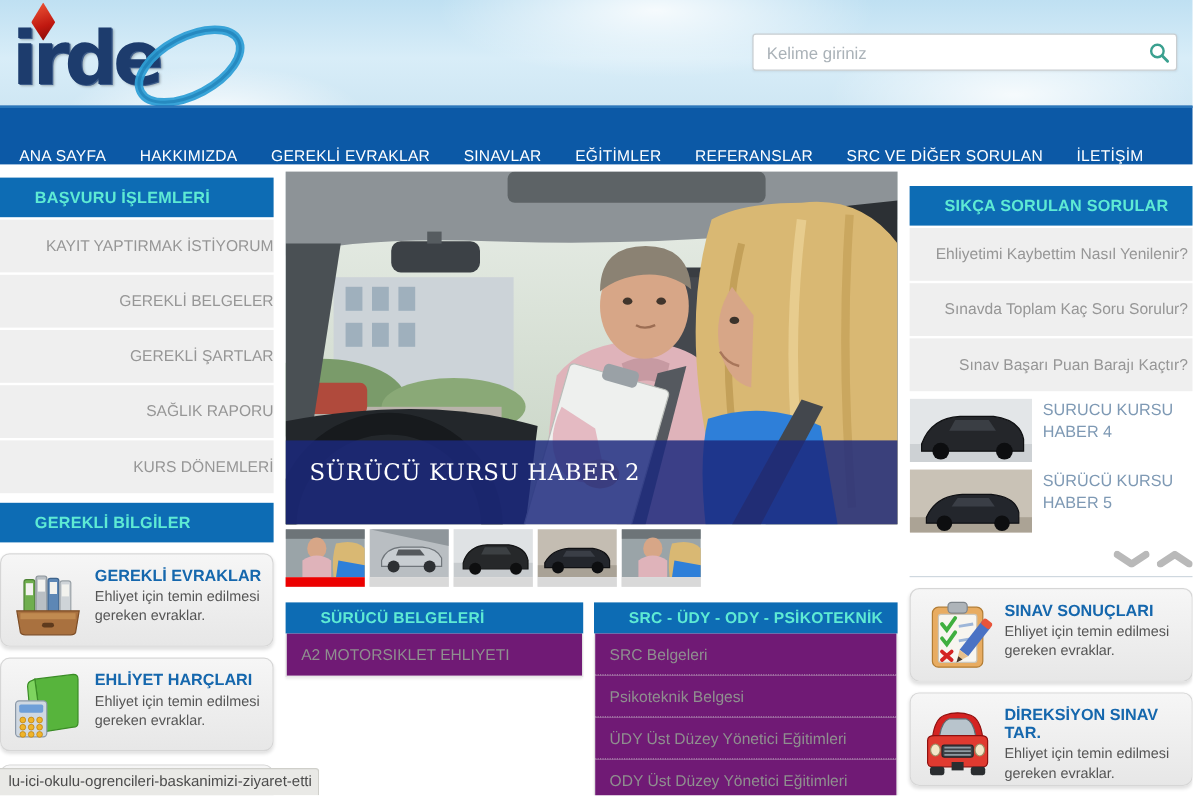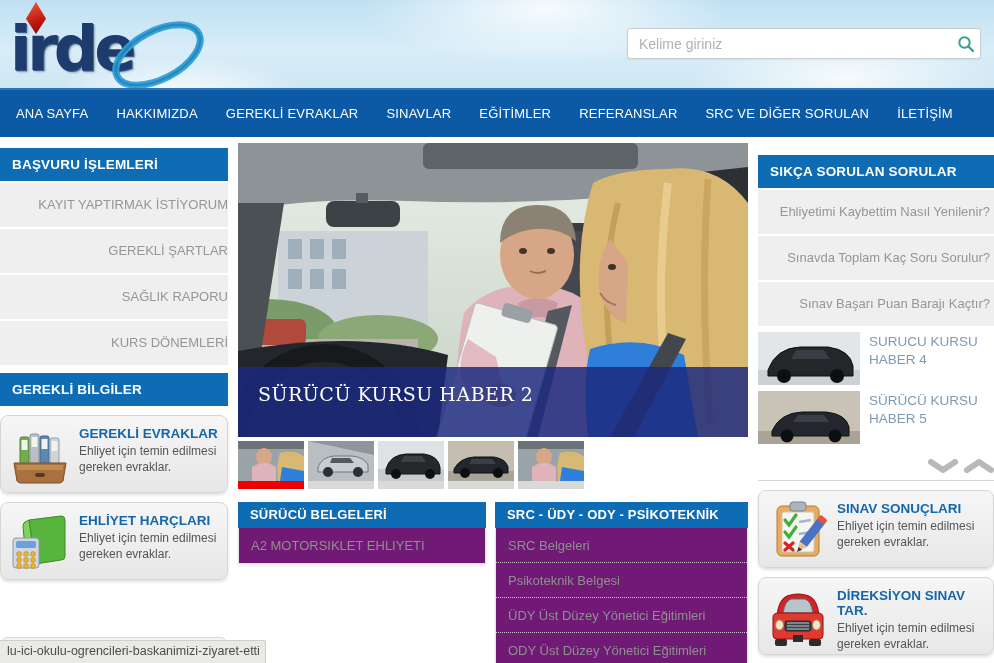--- a/index.html
+++ b/index.html
@@ -39,28 +39,28 @@
   .search-input::placeholder { color:#aab2b8; }
   .search-btn { position:absolute; right:6px; top:7px; width:18px; height:18px; border:0; background:transparent; cursor:pointer; }
 
   
   .nav {
     position:absolute; left:0; top:88px; width:994px; height:49px;
     background:#0c59a6; border-top:2px solid #2a77bb;
   }
   .nav ul { list-style:none; display:flex; height:100%; padding-left:2px; }
   .nav li {
-    color:#fff; font-size:13px; line-height:47px; padding:0 14px; letter-spacing:.2px;
+    color:#fff; font-size:13px; line-height:47px; padding:16px 14px; letter-spacing:.2px;
     cursor:pointer; white-space:nowrap;
   }
 
   
   .sec-head {
-    height:33px; background:#0d6cb4; color:#ffffff; font-weight:bold; font-size:13.5px;
-    line-height:33px; padding-left:12px; letter-spacing:.2px;
+    height:33px; background:#0d6cb4; color:#5eead4; font-weight:bold; font-size:13.5px;
+    line-height:33px; padding-left:29px; letter-spacing:.2px;
   }
   .flat-item {
     height:44px; margin-top:2px; background:#efefef; color:#969696; font-size:13px;
     line-height:44px; cursor:pointer;
   }
   .info-card {
     position:relative; margin-top:9px; height:78px; border:1px solid #d6d6d6; border-radius:8px;
     background:linear-gradient(180deg,#f6f6f6,#e7e7e7);
     box-shadow:0 2px 3px rgba(0,0,0,.12); cursor:pointer; overflow:hidden;
   }
@@ -160,20 +160,21 @@
       <li>EĞİTİMLER</li>
       <li>REFERANSLAR</li>
       <li>SRC VE DİĞER SORULAN</li>
       <li>İLETİŞİM</li>
     </ul>
   </div>
 
   <div class="left-col">
     <div class="sec-head">BAŞVURU İŞLEMLERİ</div>
     <div class="flat-item">KAYIT YAPTIRMAK İSTİYORUM</div>
+    <div class="flat-item">GEREKLİ BELGELER</div>
     <div class="flat-item">GEREKLİ ŞARTLAR</div>
     <div class="flat-item">SAĞLIK RAPORU</div>
     <div class="flat-item">KURS DÖNEMLERİ</div>
 
     <div class="sec-head" style="margin-top:8px">GEREKLİ BİLGİLER</div>
 
     <div class="info-card">
       <svg class="ic" viewBox="0 0 58 60">
         <rect x="9" y="12" width="9" height="30" rx="2" fill="#6fae4e" stroke="#4e8236"></rect>
         <rect x="19" y="9" width="9" height="33" rx="2" fill="#b9bfc4" stroke="#8d959b"></rect>

